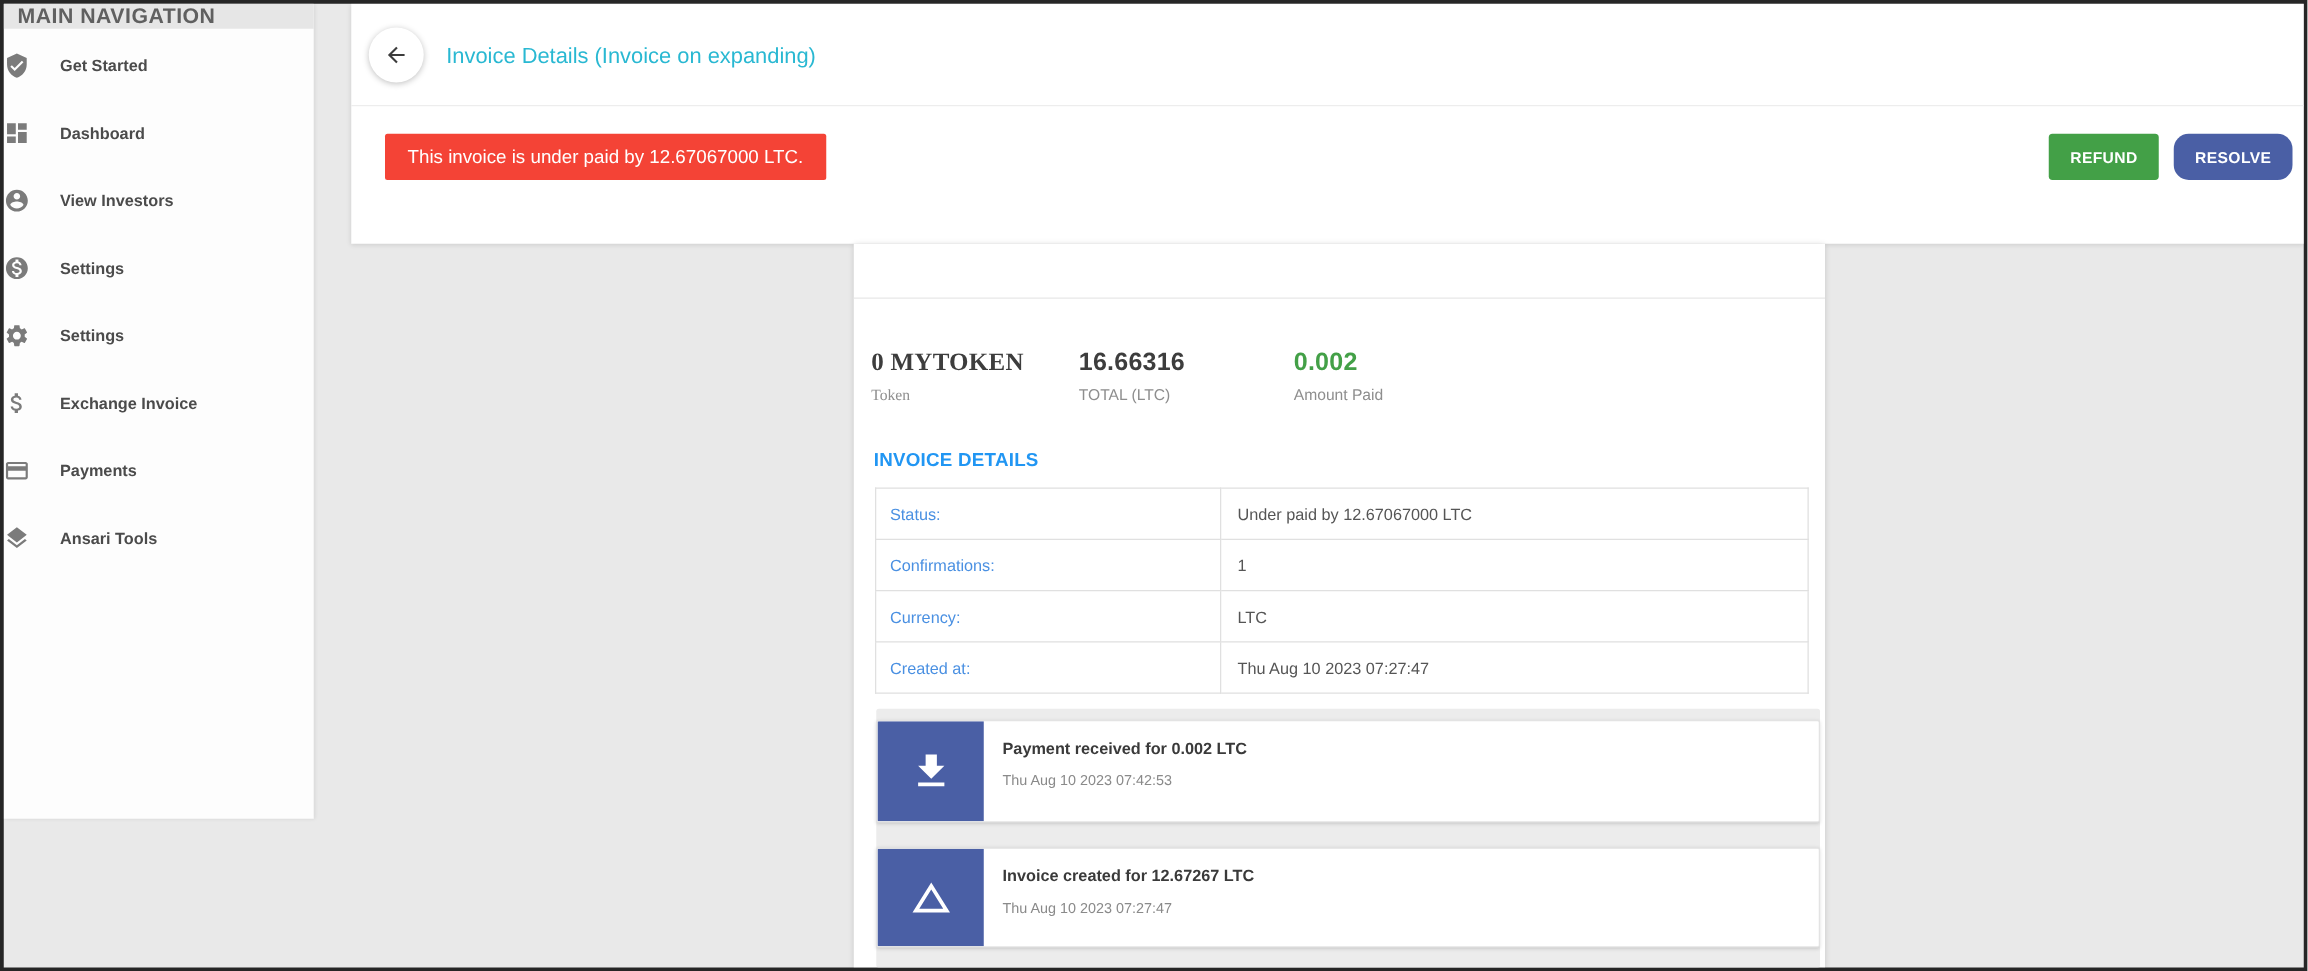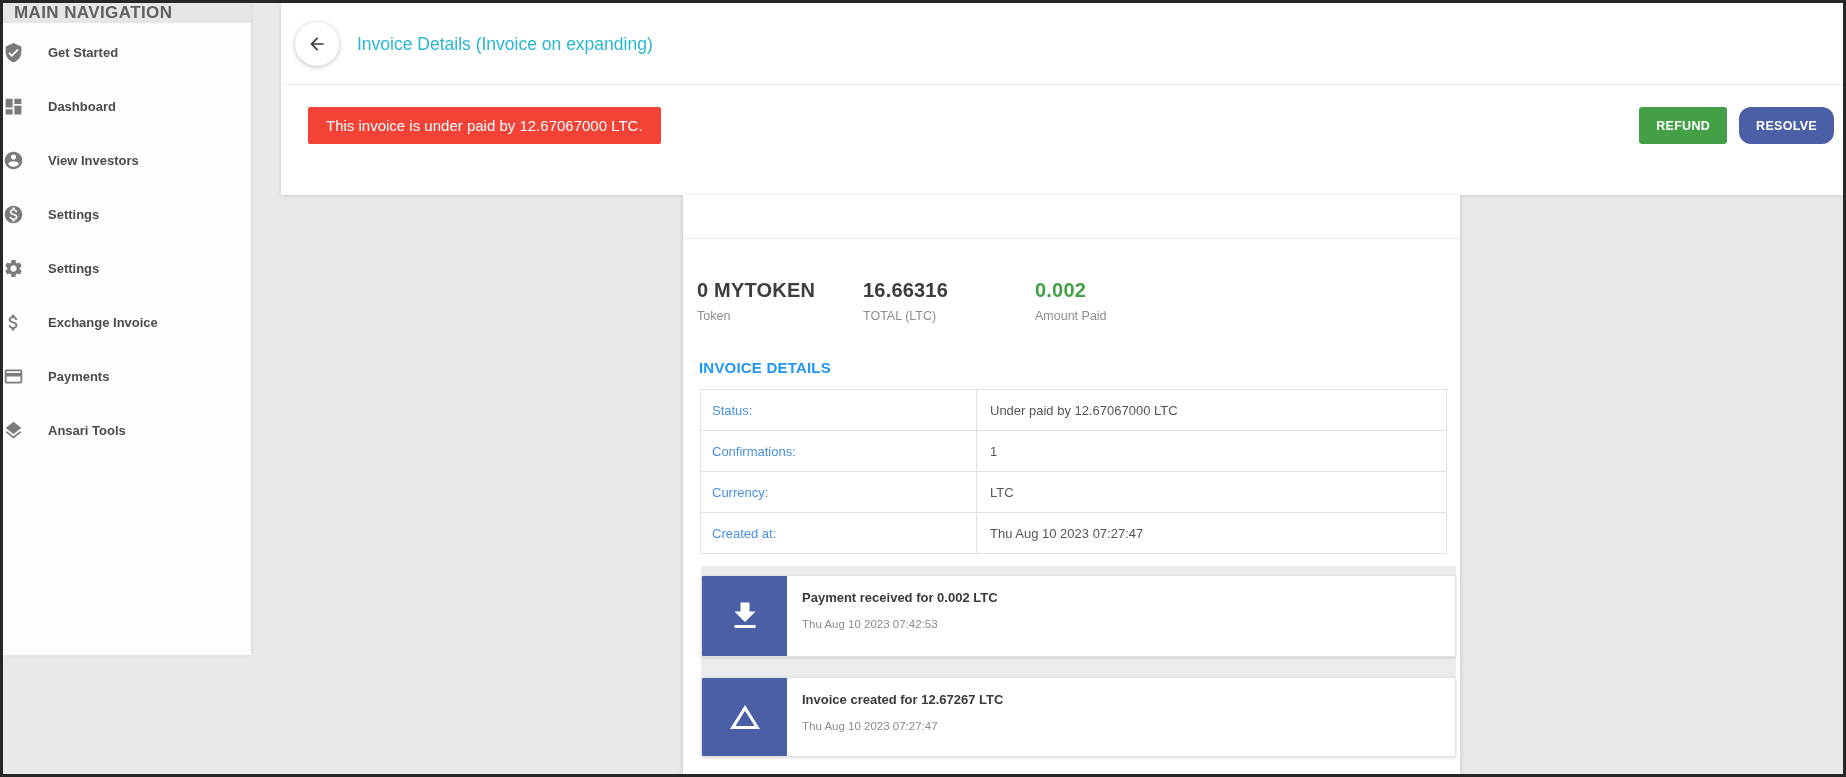--- a/index.html
+++ b/index.html
@@ -43,32 +43,32 @@
   .btn{height:37px;border:none;border-radius:3px;color:#fff;font-size:12.5px;font-weight:bold;
        letter-spacing:.3px;padding:0 17px;cursor:pointer;font-family:inherit;}
   .btn-refund{background:var(--green,#43a047);}
   .btn-resolve{background:var(--indigo,#4a5fa5);border-radius:12px;}
 
   
   .card{position:absolute;left:680px;top:192px;width:777px;bottom:0;background:#fff;
         box-shadow:0 1px 5px rgba(0,0,0,.18);}
   .card-topstrip{height:44px;border-bottom:1px solid #e8e8e8;}
   .stats{display:flex;padding:40px 0 28px 14px;}
-  .stat1{width:166px;}
+  .stat1{width:166px;font-family:Liberation Serif, serif;}
   .stat2{width:172px;}
   .stat3{flex:1;}
   .stat-value{font-size:20px;font-weight:bold;color:#3d3d3d;letter-spacing:.2px;}
   .stat-value.green{color:var(--green,#43a047);}
   .stat-label{font-size:12.5px;color:#8e8e8e;margin-top:7px;}
   .invoice-heading{margin:8px 0 0 16px;font-size:15px;font-weight:bold;color:var(--blue,#2196f3);letter-spacing:.2px;}
   .details-table{margin:13px 16px 0 17px;width:747px;border-collapse:collapse;}
   .details-table td{border:1px solid #e0e0e0;height:41px;font-size:13px;}
   .details-table td.dlabel{width:276px;color:var(--link-blue,#4a90e2);padding-left:11px;}
   .details-table td.dvalue{color:#555;padding-left:13px;}
-  .timeline{margin:12px 4px 0 18px;width:755px;background:#ececec;border-radius:2px;padding:9px 0 0 0;}
+  .timeline{margin:12px 4px 0 18px;width:755px;background:#ececec;border-radius:2px;padding:9px 0 16px 0;}
   .tl-row{display:flex;height:82px;background:#fff;border:1px solid #e3e3e3;border-radius:2px;
           box-shadow:0 1px 3px rgba(0,0,0,.15);margin-bottom:20px;overflow:hidden;}
   .tl-row:last-child{margin-bottom:0;height:80px;}
   .tl-icon{width:85px;flex:0 0 85px;background:var(--indigo,#4a5fa5);display:flex;align-items:center;justify-content:center;}
   .tl-icon svg{width:36px;height:36px;fill:#fff;}
   .tl-body{padding:14px 0 0 15px;}
   .tl-title{font-size:13px;font-weight:bold;color:#3a3a3a;}
   .tl-date{font-size:11.5px;color:#8a8a8a;margin-top:13px;}
 </style>
 </head>

